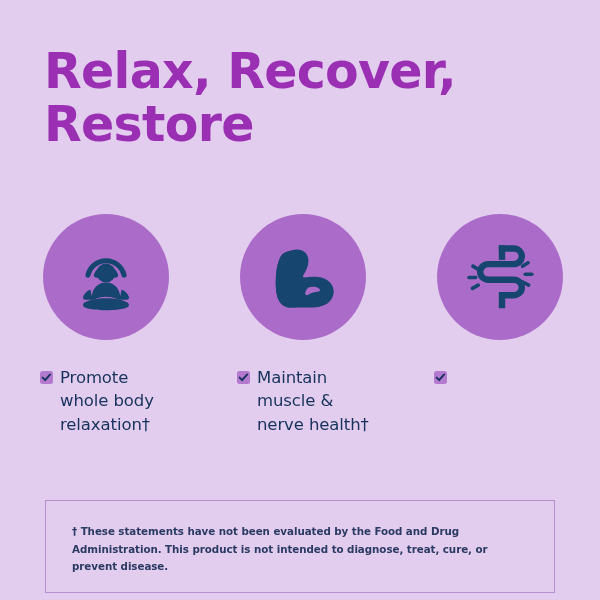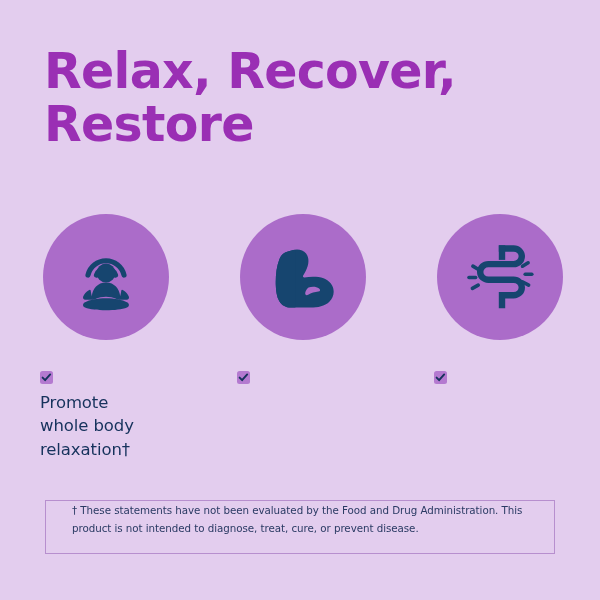--- a/index.html
+++ b/index.html
@@ -61,21 +61,20 @@
     justify-content: center;
     margin-left: 3px;
   }
   .circle svg { display: block; }
 
   .benefit-text {
     margin-top: 26px;
     display: flex;
     align-items: flex-start;
     gap: 7px;
-    flex-direction: column;
   }
   .checkbox {
     flex: 0 0 auto;
     width: 13px;
     height: 13px;
     border-radius: 2.5px;
     background: #b47ad0;
     margin-top: 5px;
     position: relative;
   }
@@ -94,21 +93,22 @@
   }
 
   
   .disclaimer {
     position: absolute;
     left: 45px;
     top: 500px;
     width: 510px;
     box-sizing: border-box;
     border: 1px solid #b78fce;
-    padding: 1px 30px 16px 26px;
+    padding: 22px 30px 16px 26px;
+    font-weight: bold;
   }
   .disclaimer p {
     margin: 0;
     font-size: 10.3px;
     line-height: 1.72;
     color: #2a3a63;
     font-family: "DejaVu Sans", sans-serif;
     letter-spacing: -0.05px;
   }
 </style>
@@ -159,20 +159,23 @@
             <path d="M47.5 52.5c3.6-1.3 7.8-1.1 10.6.9 1.6 1.1 1.2 3-.8 3.2-3.4.4-7.2 1.4-10.2 3.2-1.8 1.1-3.4-.3-2.8-2.3.5-1.9 1.6-3.9 3.2-5z" fill="#ab6cc9"></path>
           </svg>
         </span>
       </div>
       <div class="benefit-text">
         <span class="checkbox">
           <svg width="11" height="11" viewBox="0 0 11 11" fill="none">
             <path d="M1.6 5.6 L4.1 8.2 L9.2 2.4" stroke="#16325c" stroke-width="1.9" stroke-linecap="round" stroke-linejoin="round"></path>
           </svg>
         </span>
+        <span class="benefit-label">Maintain
+muscle &amp;
+nerve health†</span>
       </div>
     </div>
 
     <div class="benefit">
       <div class="circle">
         <span>
           <svg width="84" height="84" viewBox="0 0 84 84" fill="none">
             <g stroke="#16456f" stroke-width="6.4" fill="none" stroke-linecap="square">
               <path d="M44 13.5h11.6c4.6 0 8.2 3.4 8.2 7.8s-3.6 7.8-8.2 7.8H30.4c-4.6 0-8.2 3.4-8.2 7.8s3.6 7.8 8.2 7.8h25.2c4.6 0 8.2 3.4 8.2 7.8s-3.6 7.8-8.2 7.8H44v9.8"></path>
               <path d="M44 13.5v8.2"></path>

